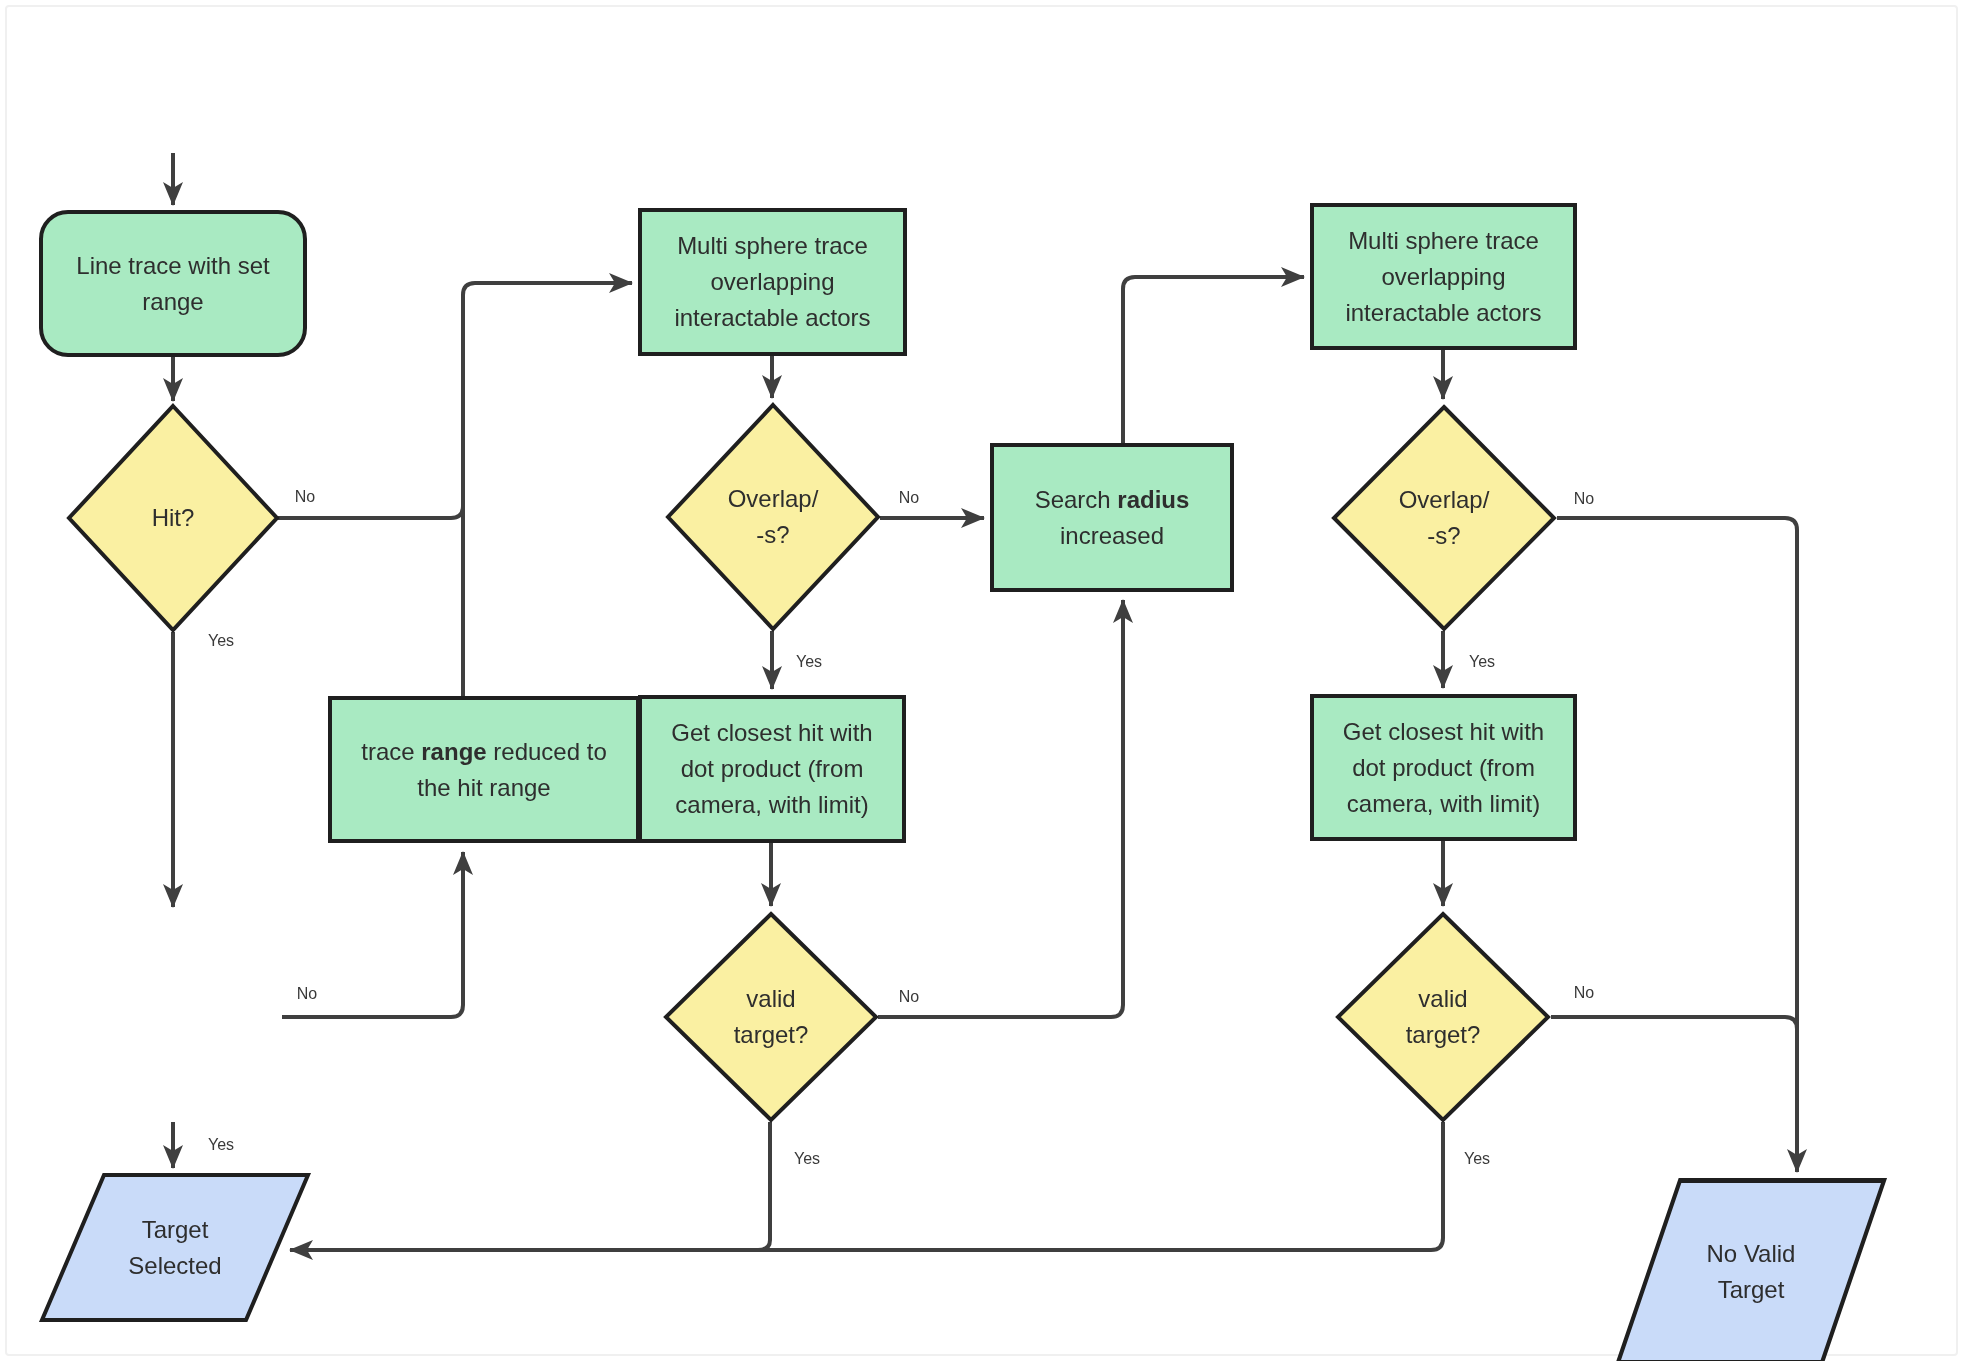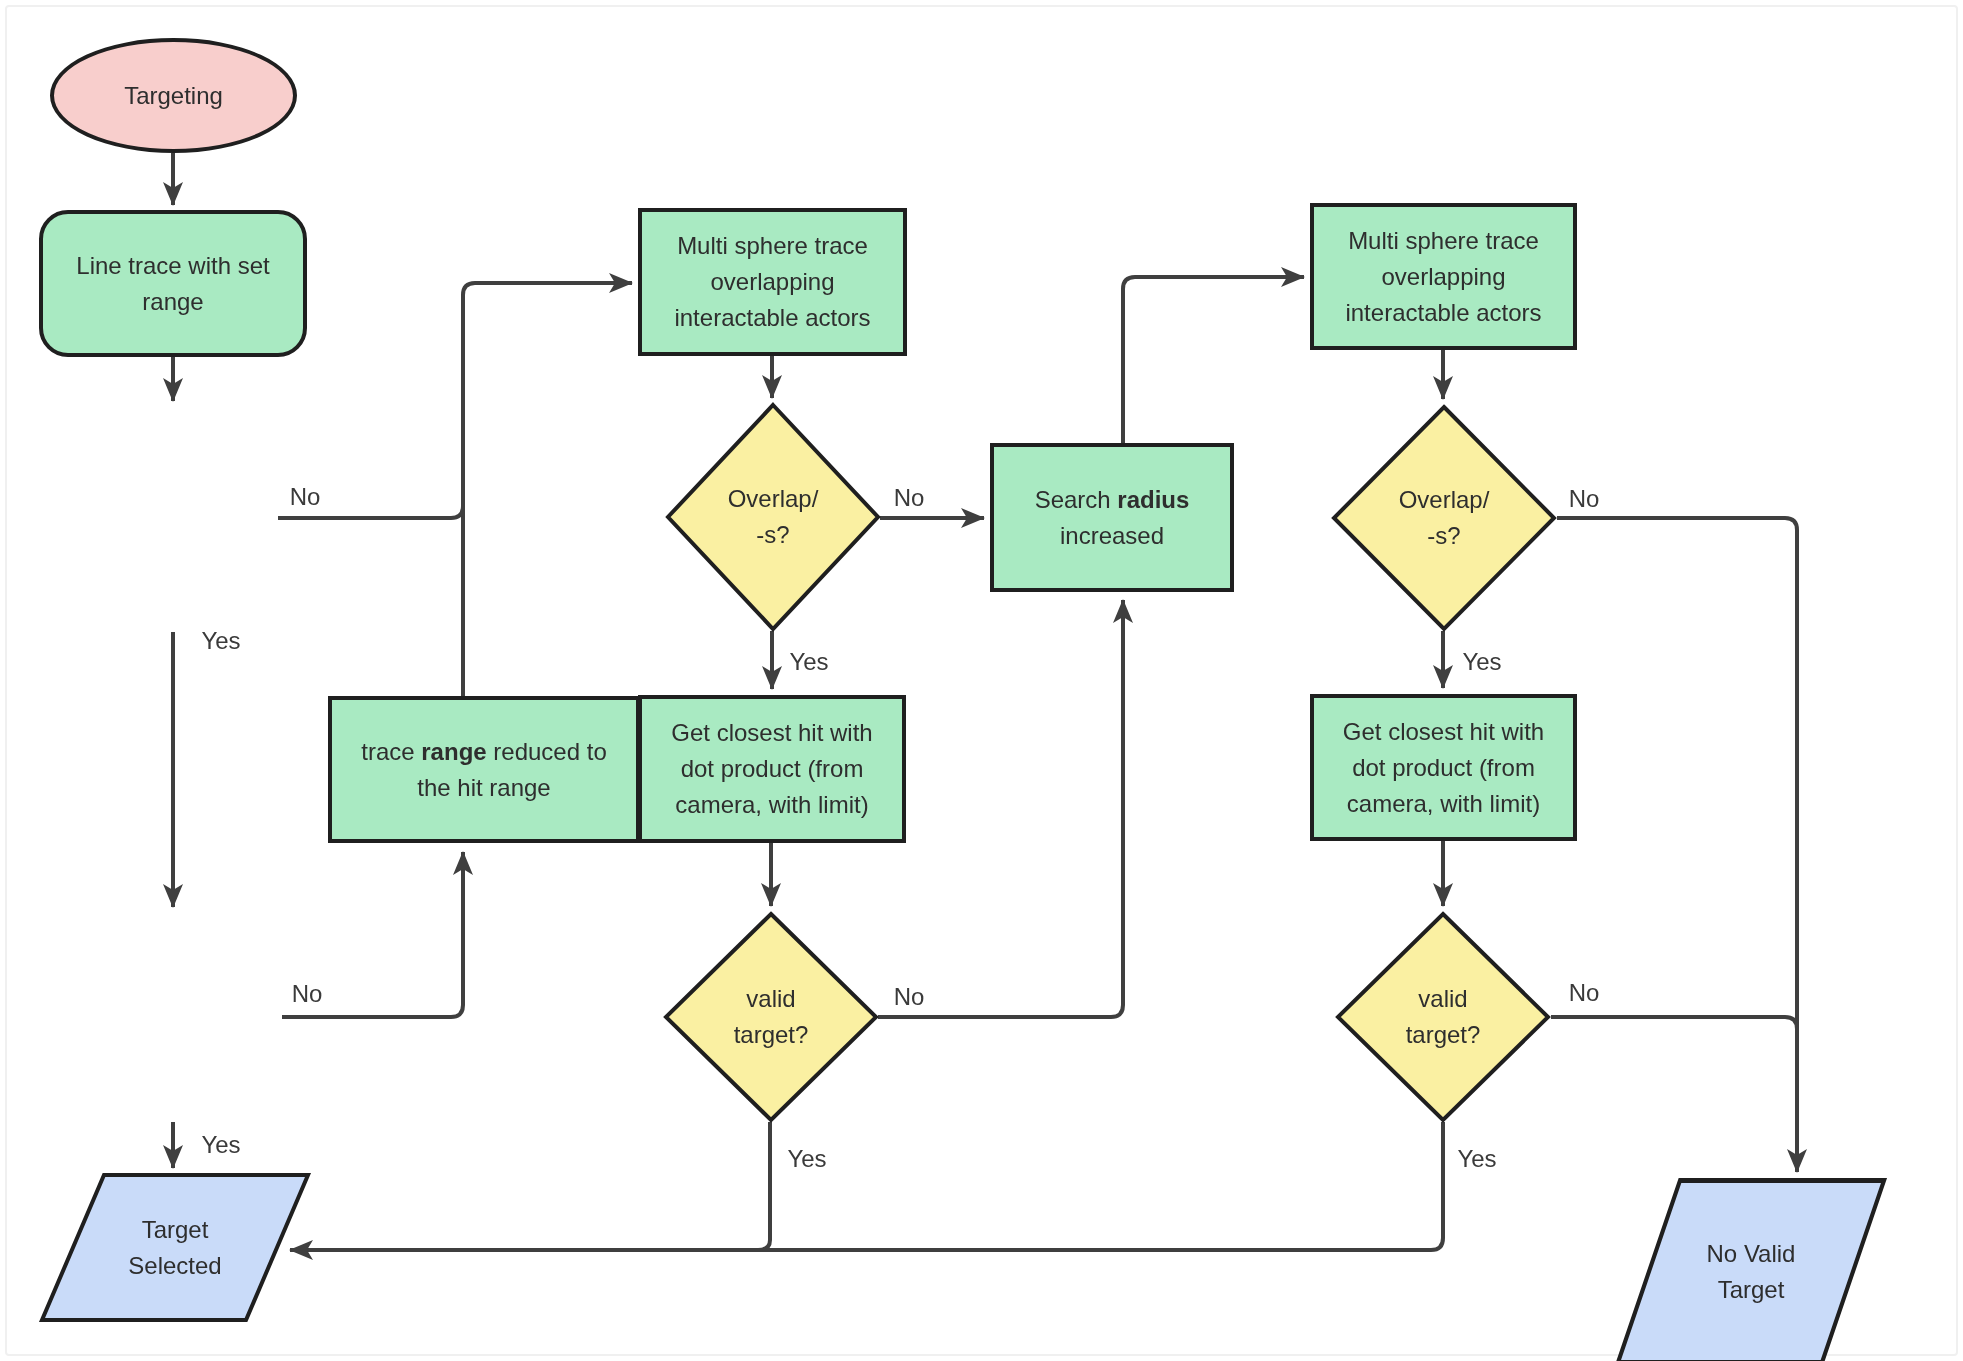--- a/index.html
+++ b/index.html
@@ -73,21 +73,21 @@
     stroke-width: 4;
   }
   .node-text {
     position: relative;
     white-space: pre-line;
     padding: 0 12px;
   }
   .edge-label {
     position: absolute;
     transform: translate(-50%, -50%);
-    font-size: 24px;
+    font-size: 16px;
     color: var(--label-color, #3a3a3a);
     white-space: nowrap;
   }
 </style>
 </head>
 <body>
 
 <div class="canvas">
   <div class="frame"></div>
 
@@ -113,28 +113,31 @@
     <path class="edge" d="M770,1122 V1240 Q770,1250 758,1250"></path>
     <path class="edge" d="M1123,443 V289 Q1123,277 1135,277 H1304" marker-end="url(#arrow)"></path>
     <path class="edge" d="M1443,350 V399" marker-end="url(#arrow)"></path>
     <path class="edge" d="M1557,518 H1785 Q1797,518 1797,530 V1172" marker-end="url(#arrow)"></path>
     <path class="edge" d="M1443,631 V688" marker-end="url(#arrow)"></path>
     <path class="edge" d="M1443,841 V906" marker-end="url(#arrow)"></path>
     <path class="edge" d="M1551,1017 H1785 Q1797,1017 1797,1029"></path>
     <path class="edge" d="M1443,1122 V1238 Q1443,1250 1431,1250 H290" marker-end="url(#arrow)"></path>
   </svg>
 
-  <div class="node node-ellipse" style="left:50px; top:38px; width:247px; height:115px;">
-    <span class="node-text">Targeting</span>
-  </div>
 
   <div class="node node-rect" style="left:39px; top:210px; width:268px; height:147px;border-radius:29px;">
     <span class="node-text">Line trace with set range</span>
   </div>
 
+  <div class="node" style="left:67px; top:404px; width:212px; height:228px;">
+    <svg class="shape-svg" viewBox="0 0 212 228" preserveAspectRatio="none">
+      <polygon class="decision-poly" points="106,2 210,114 106,226 2,114"></polygon>
+    </svg>
+    <span class="node-text">Hit?</span>
+  </div>
 
 
   <div class="node node-rect" style="left:328px; top:696px; width:312px; height:147px;">
     <span class="node-text"><span>trace </span><span style="font-weight: 700;">range</span><span> reduced to the hit range</span></span>
   </div>
 
   <div class="node node-rect" style="left:638px; top:208px; width:269px; height:148px;">
     <span class="node-text">Multi sphere trace overlapping interactable actors</span>
   </div>
 

